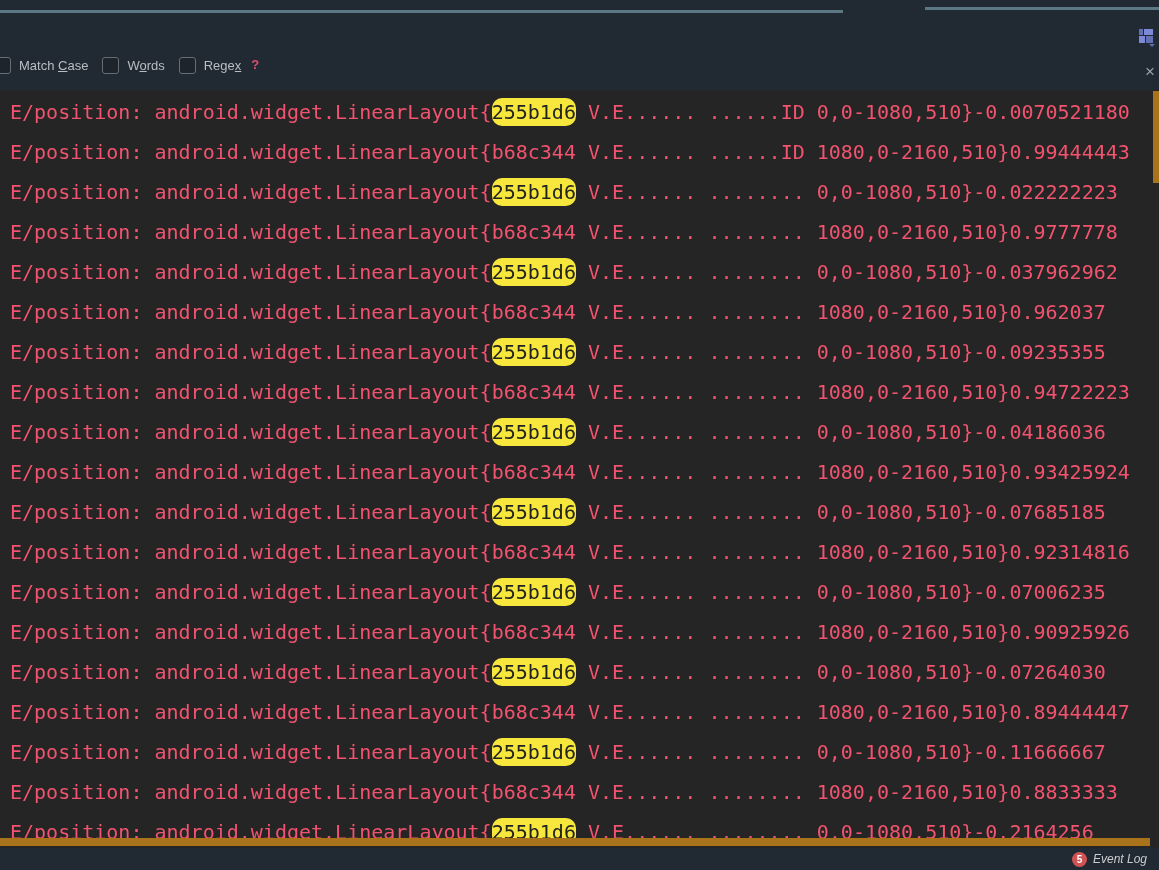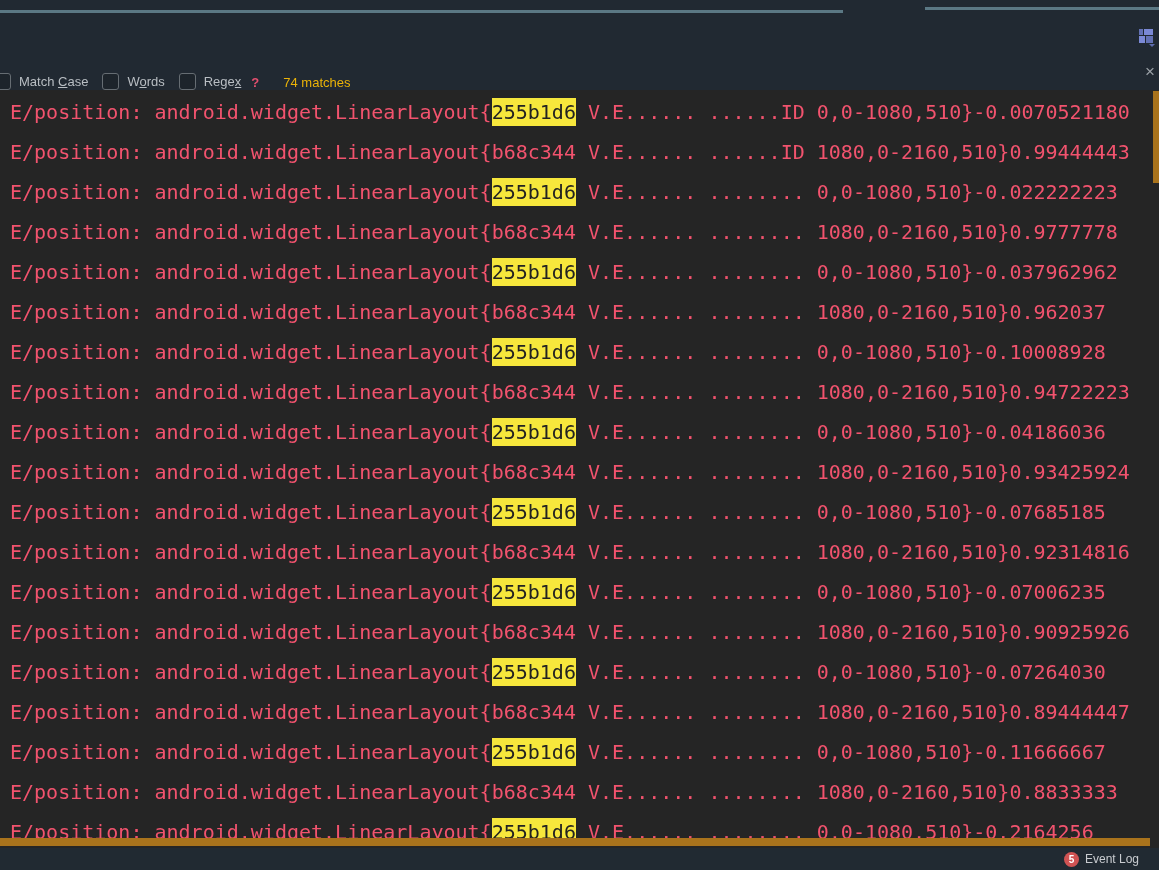--- a/index.html
+++ b/index.html
@@ -8,45 +8,45 @@
 
   
   .field-line{position:absolute;height:3px;background:#5b7884;}
   .line1{left:0;top:10px;width:843px;}
   .line2{left:925px;top:7px;width:234px;}
 
   .layout-icon{position:absolute;left:1139px;top:29px;width:16px;height:18px;cursor:pointer;}
 
   
   .options-bar{position:absolute;left:0;top:57px;width:1159px;height:33px;background:#212932;
-               border-bottom:3px solid #1a1f24;display:flex;align-items:flex-end;color:#b9bec3;font-size:13px;}
+               border-bottom:3px solid #1a1f24;display:flex;align-items:flex-start;color:#b9bec3;font-size:13px;}
   .cb-group{display:flex;align-items:center;margin-right:14px;cursor:pointer;}
   .cb-box{width:15px;height:15px;border:1.5px solid #666d73;border-radius:3px;background:#1d242b;margin-right:8px;flex:0 0 auto;}
   .cb-first{margin-left:-6px;}
   .mn{text-decoration:underline;}
   .help{color:#e34f6f;font-weight:bold;margin:0 10px 0 -4px;cursor:pointer;}
   .match-count{color:#eab308;font-weight:normal;margin-left:14px;margin-top:36px;}
   .close-x{position:absolute;right:4px;top:6px;color:#9aa0a6;font-size:17px;line-height:17px;cursor:pointer;}
 
   
   .console{position:absolute;left:0;top:90px;width:1159px;height:758px;background:#252525;overflow:hidden;}
   .log-lines{padding-top:2px;}
   .log-line{white-space:pre;font-family:"DejaVu Sans Mono","Liberation Mono",monospace;
             font-size:20px;line-height:40px;height:40px;color:#f2536e;padding-left:10px;}
-  .hl{background:#f7e73c;color:#222222;padding:2px 0;}
+  .hl{background:#f7e73c;color:#222222;padding:2px 0;border-radius:10px;}
 
   .vscroll{position:absolute;right:0;top:1px;width:6px;height:92px;background:#a9731c;}
   .hscroll{position:absolute;left:0;bottom:2px;width:1150px;height:8px;background:#a9731c;}
 
   
   .status-bar{position:absolute;left:0;top:848px;width:1159px;height:22px;background:#212a32;
               display:flex;align-items:center;justify-content:flex-end;color:#c9ccd0;font-size:12px;}
   .badge{width:15px;height:15px;border-radius:50%;background:#d05353;color:#fff;font-size:10px;font-weight:bold;
          display:flex;align-items:center;justify-content:center;margin-right:6px;}
-  .eventlog{margin-right:20px;cursor:pointer;}
+  .eventlog{margin-right:12px;cursor:pointer;font-style:italic;}
 </style>
 </head>
 <body>
 
 <div class="screen">
 
   <div class="field-line line1"></div>
   <div class="field-line line2"></div>
 
   <div class="layout-icon">
@@ -84,21 +84,21 @@
   </div>
 
   <div class="console">
     <div class="log-lines">
         <div class="log-line"><span>E/position: android.widget.LinearLayout{</span><span class="hl">255b1d6</span><span> V.E...... ......ID 0,0-1080,510}-0.0070521180</span></div>
         <div class="log-line"><span>E/position: android.widget.LinearLayout{b68c344 V.E...... ......ID 1080,0-2160,510}0.99444443</span></div>
         <div class="log-line"><span>E/position: android.widget.LinearLayout{</span><span class="hl">255b1d6</span><span> V.E...... ........ 0,0-1080,510}-0.022222223</span></div>
         <div class="log-line"><span>E/position: android.widget.LinearLayout{b68c344 V.E...... ........ 1080,0-2160,510}0.9777778</span></div>
         <div class="log-line"><span>E/position: android.widget.LinearLayout{</span><span class="hl">255b1d6</span><span> V.E...... ........ 0,0-1080,510}-0.037962962</span></div>
         <div class="log-line"><span>E/position: android.widget.LinearLayout{b68c344 V.E...... ........ 1080,0-2160,510}0.962037</span></div>
-        <div class="log-line"><span>E/position: android.widget.LinearLayout{</span><span class="hl">255b1d6</span><span> V.E...... ........ 0,0-1080,510}-0.10008928</span></div>
+        <div class="log-line"><span>E/position: android.widget.LinearLayout{</span><span class="hl">255b1d6</span><span> V.E...... ........ 0,0-1080,510}-0.09235355</span></div>
         <div class="log-line"><span>E/position: android.widget.LinearLayout{b68c344 V.E...... ........ 1080,0-2160,510}0.94722223</span></div>
         <div class="log-line"><span>E/position: android.widget.LinearLayout{</span><span class="hl">255b1d6</span><span> V.E...... ........ 0,0-1080,510}-0.04186036</span></div>
         <div class="log-line"><span>E/position: android.widget.LinearLayout{b68c344 V.E...... ........ 1080,0-2160,510}0.93425924</span></div>
         <div class="log-line"><span>E/position: android.widget.LinearLayout{</span><span class="hl">255b1d6</span><span> V.E...... ........ 0,0-1080,510}-0.07685185</span></div>
         <div class="log-line"><span>E/position: android.widget.LinearLayout{b68c344 V.E...... ........ 1080,0-2160,510}0.92314816</span></div>
         <div class="log-line"><span>E/position: android.widget.LinearLayout{</span><span class="hl">255b1d6</span><span> V.E...... ........ 0,0-1080,510}-0.07006235</span></div>
         <div class="log-line"><span>E/position: android.widget.LinearLayout{b68c344 V.E...... ........ 1080,0-2160,510}0.90925926</span></div>
         <div class="log-line"><span>E/position: android.widget.LinearLayout{</span><span class="hl">255b1d6</span><span> V.E...... ........ 0,0-1080,510}-0.07264030</span></div>
         <div class="log-line"><span>E/position: android.widget.LinearLayout{b68c344 V.E...... ........ 1080,0-2160,510}0.89444447</span></div>
         <div class="log-line"><span>E/position: android.widget.LinearLayout{</span><span class="hl">255b1d6</span><span> V.E...... ........ 0,0-1080,510}-0.11666667</span></div>

